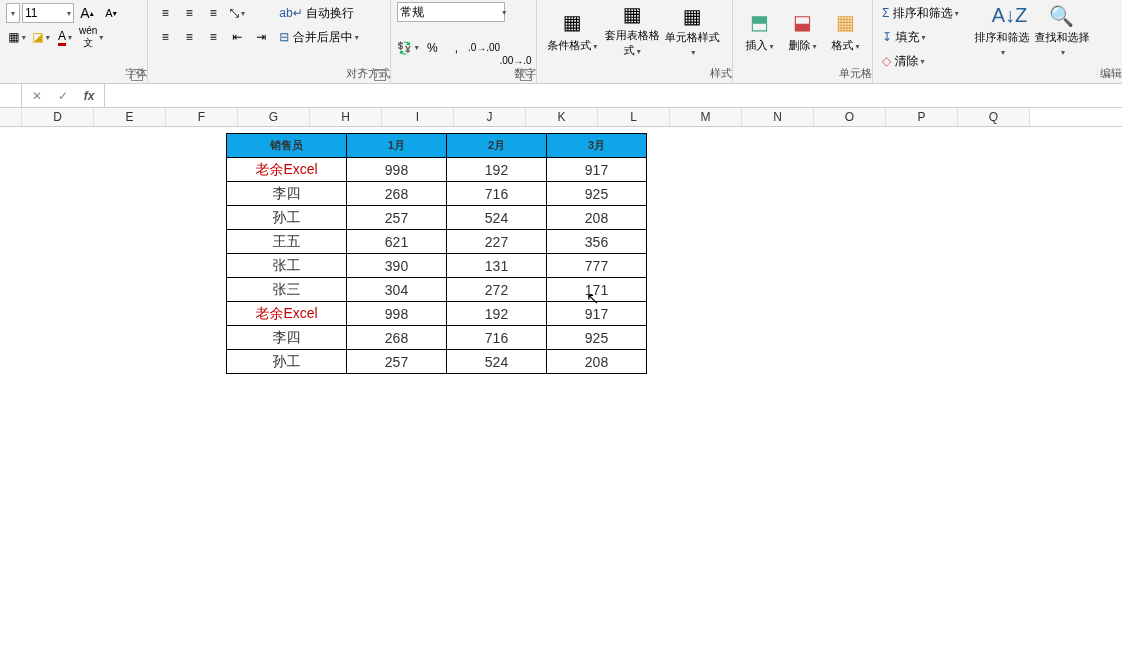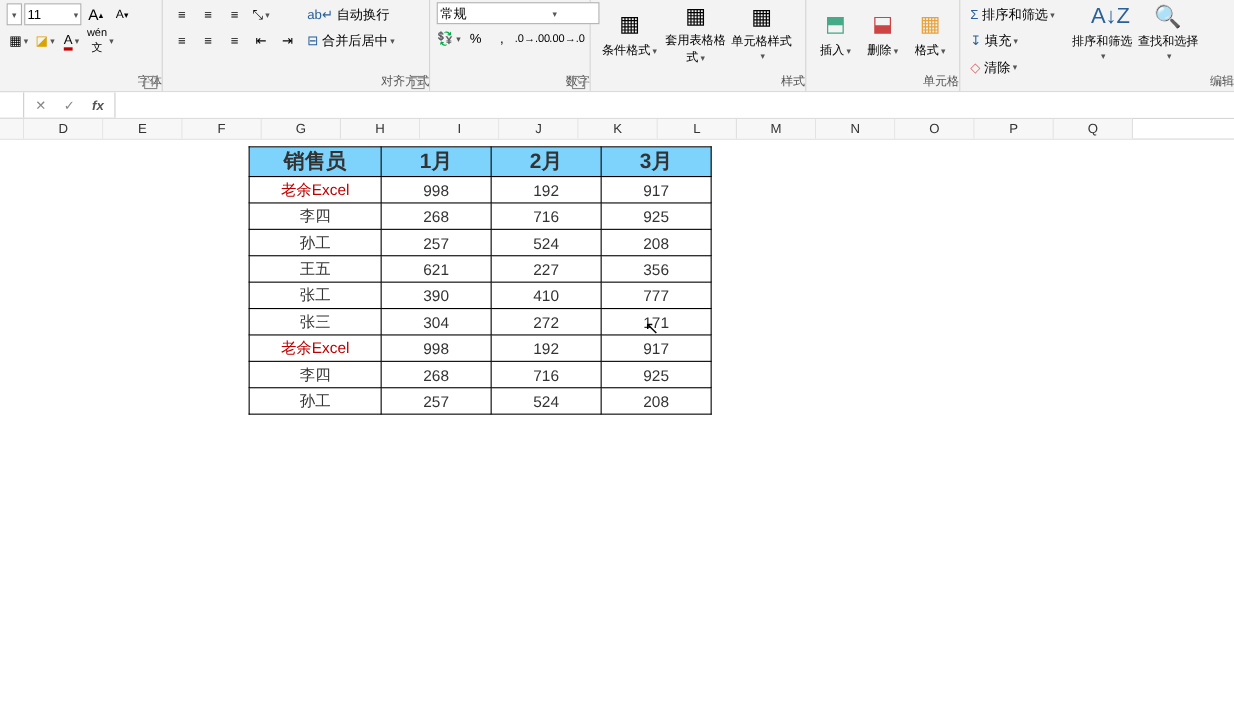--- a/index.html
+++ b/index.html
@@ -31,21 +31,21 @@
 
 
 .colhdr { display:flex; border-bottom:1px solid #ccc; font-family: "Courier New", monospace; font-size:12px; color:#333;}
 .colhdr div { width:72px; text-align:center; border-right:1px solid #e0e0e0; background:#f7f7f7; height:18px; line-height:18px;}
 .colhdr div:first-child { width:22px;}
 
 
 .sheet { position:relative; width:100%; height:550px; background:#fff;}
 .datatable { position:absolute; left:226px; top:6px; border-collapse:collapse; font-family:"SimSun","Courier New",monospace; font-size:14px;}
 .datatable th, .datatable td { border:1px solid #000; height:24px; text-align:center; }
-.datatable th { background:#7dd3fc; font-size:19px;}
+.datatable th { background:#0ea5e9; font-size:11px;}
 .datatable .c0 { width:120px;}
 .datatable .c1,.datatable .c2,.datatable .c3 { width:100px;}
 .datatable .red { color:#c00000;}
 .cursor { position:absolute; left:586px; top:162px; font-size:16px; color:#000; pointer-events:none;}
 
 </style>
 </head>
 <body>
 
 <div class="ribbon">
@@ -107,30 +107,30 @@
         <button class="btn" style="width:110px;justify-content:flex-start;padding-left:4px;"><span style="color:#2a6099;">⊟</span>&nbsp;<span>合并后居中</span><span class="drop">▾</span></button>
       </div>
     </div>
     <div class="group-label">对齐方式</div>
     <div class="dlaunch">↘</div>
   </div>
 
   <div class="group" style="width:146px">
     <div class="group-body">
       <div class="vstack2" style="width:100%;">
-        <div class="sel" style="width:148px;">
+        <div class="sel" style="width:108px;">
           <input style="width: 100px;" value="常规">
             <span class="drop">▾</span>
         </div>
         <div class="hstack">
           <button class="btn">💱<span class="drop">▾</span></button>
           <button class="btn">%</button>
           <button class="btn">,</button>
           <button class="btn" style="font-size:10px;">.0→.00</button>
-          <button class="btn" style="font-size:10px;">.00→.0</button>
+          <button class="btn" style="font-size:10px;margin-top:25px;">.00→.0</button>
         </div>
       </div>
     </div>
     <div class="group-label">数字</div>
     <div class="dlaunch">↘</div>
   </div>
 
   <div class="group" style="width:198px">
     <div class="group-body">
       <button class="btn btn-lg-wide">
@@ -246,21 +246,21 @@
         </tr>
         <tr>
           <td class="c0">王五</td>
           <td class="c1">621</td>
           <td class="c2">227</td>
           <td class="c3">356</td>
         </tr>
         <tr>
           <td class="c0">张工</td>
           <td class="c1">390</td>
-          <td class="c2">410</td>
+          <td class="c2">131</td>
           <td class="c3">777</td>
         </tr>
         <tr>
           <td class="c0">张三</td>
           <td class="c1">304</td>
           <td class="c2">272</td>
           <td class="c3">171</td>
         </tr>
         <tr>
           <td class="c0 red">老余Excel</td>

